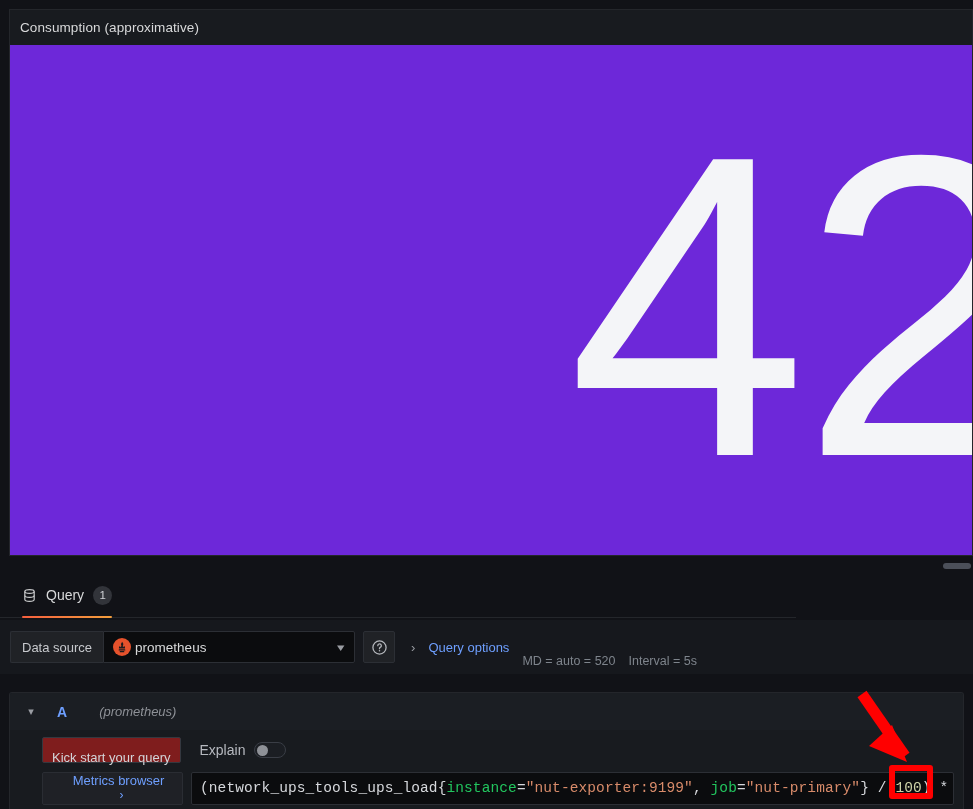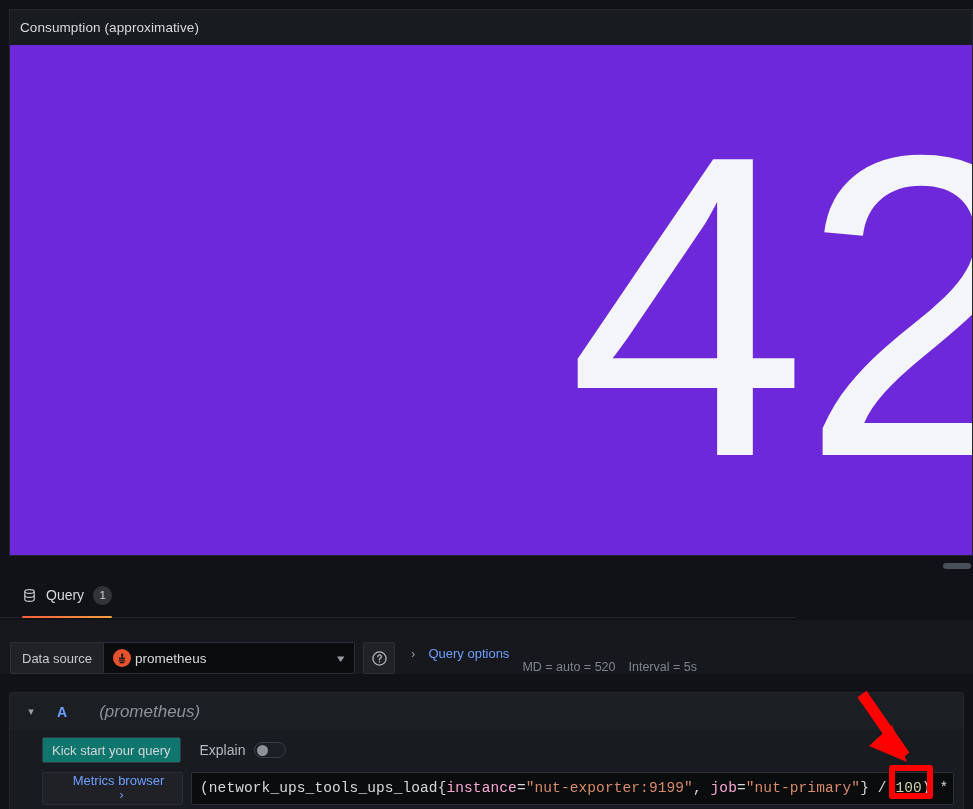--- a/index.html
+++ b/index.html
@@ -135,21 +135,21 @@
   .tab.active .badge { background: #32343a; color: #cfd1d6; }
 
   
   .ds-row {
     position: absolute;
     left: 0;
     top: 620px;
     width: 973px;
     height: 54px;
     display: flex;
-    align-items: flex-end;
+    align-items: center;
     padding-left: 10px;
     background: #16181d;
   }
   .ds-label {
     height: 32px;
     display: flex;
     align-items: center;
     padding: 0 11px;
     background: #202226;
     border: 1px solid #2c2f35;
@@ -237,35 +237,35 @@
   }
   .qr-refid {
     color: #6e9fff;
     font-size: 14px;
     font-weight: 600;
     margin-left: 13px;
     cursor: pointer;
   }
   .qr-ds {
     color: #8e9197;
-    font-size: 17px;
+    font-size: 13px;
     font-style: italic;
     margin-left: 32px;
   }
   .qr-toolbar {
     height: 40px;
     display: flex;
     align-items: center;
     padding-left: 32px;
     gap: 19px;
   }
   .kick-btn {
     height: 26px;
-    padding: 4px 9px;
-    background: #0f766e;
+    padding: 12px 9px;
+    background: #7f1d1d;
     border: 1px solid #34383f;
     border-radius: 2px;
     color: #d3d5d9;
     font-size: 13px;
     font-family: "Liberation Sans", sans-serif;
     cursor: pointer;
     white-space: nowrap;
   }
   .explain-wrap { display: flex; align-items: center; gap: 9px; }
   .explain-label { font-size: 14px; color: #b6b9bf; }
@@ -322,21 +322,21 @@
   }
   .code {
     font-family: "Liberation Mono", monospace;
     font-size: 14.5px;
     line-height: 1.4;
     white-space: nowrap;
     color: #d6d8dc;
     letter-spacing: 0.1px;
   }
   .tok-plain  { color: #d6d8dc; }
-  .tok-label  { color: #f9a8d4; }
+  .tok-label  { color: #22c55e; }
   .tok-string { color: #d88b6a; }
   .tok-num    { color: #cfd3a8; }
   .tok-op     { color: #d6d8dc; }
 
   
   .annot-box {
     position: absolute;
     left: 889px;
     top: 765px;
     width: 44px;

